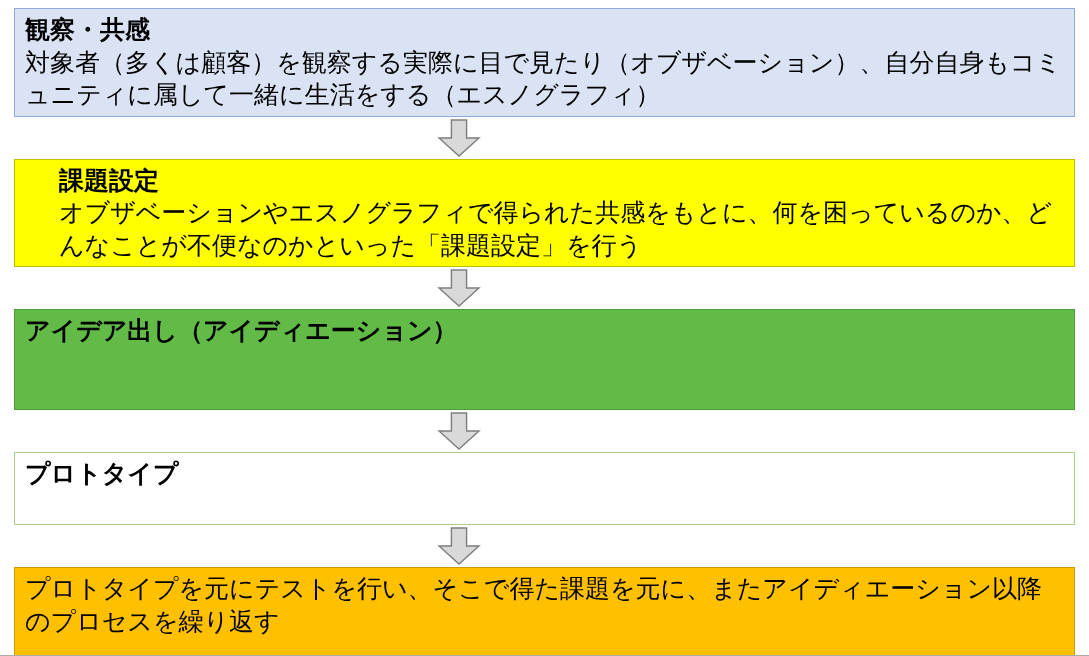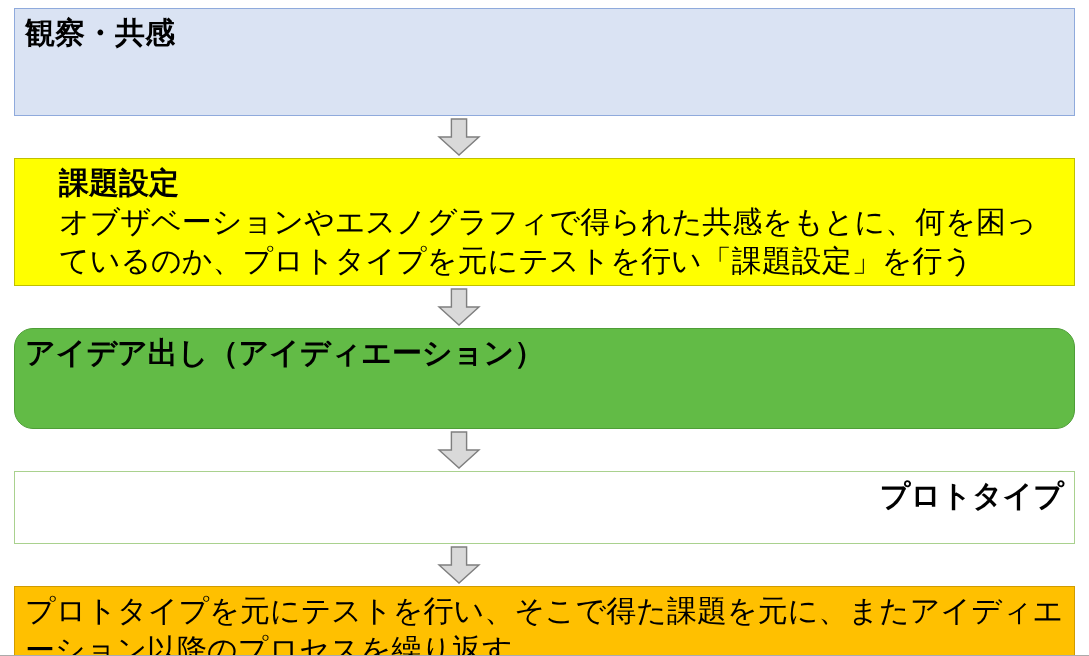--- a/index.html
+++ b/index.html
@@ -16,21 +16,21 @@
     background: #ffffff;
     border-bottom: 1px solid #ababab;
     font-family: "Liberation Sans", "DejaVu Sans", sans-serif;
     color: #000000;
     overflow: hidden;
   }
   .step {
     box-sizing: border-box;
     border: 1px solid #999999;
     padding: 4px 10px 5px 10px;
-    font-size: 30px;
+    font-size: 25px;
     line-height: 1.3;
   }
   .step-title {
     font-weight: bold;
   }
   .step-body {
     font-weight: normal;
   }
   .mh-108 { min-height: 108px; }
   .mh-101 { min-height: 101px; }
@@ -48,50 +48,51 @@
     height: 38px;
   }
 </style>
 </head>
 <body>
 
 <div class="canvas">
 
   <div class="step mh-108" style="background: rgb(218, 227, 243); border-color: rgb(143, 170, 220);">
     <div class="step-title">観察・共感</div>
+    <div class="step-body">対象者（多くは顧客）を観察する実際に目で見たり（オブザベーション）、自分自身もコミュニティに属して一緒に生活をする（エスノグラフィ）</div>
   </div>
 
   <div class="arrow-row">
     <svg viewBox="0 0 44 40" xmlns="http://www.w3.org/2000/svg">
       <polygon points="14,1 30,1 30,20 43,20 22,39 1,20 14,20" fill="#d9d9d9" stroke="#7f7f7f" stroke-width="1.5" stroke-linejoin="miter"></polygon>
     </svg>
   </div>
 
   <div class="step mh-101" style="background: rgb(255, 255, 0); border-color: rgb(192, 192, 0); padding-left: 44px;">
     <div class="step-title">課題設定</div>
-    <div class="step-body">オブザベーションやエスノグラフィで得られた共感をもとに、何を困っているのか、プロトタイプを元にテストを行い「課題設定」を行う</div>
+    <div class="step-body">オブザベーションやエスノグラフィで得られた共感をもとに、何を困っているのか、どんなことが不便なのかといった「課題設定」を行う</div>
   </div>
 
   <div class="arrow-row">
     <svg viewBox="0 0 44 40" xmlns="http://www.w3.org/2000/svg">
       <polygon points="14,1 30,1 30,20 43,20 22,39 1,20 14,20" fill="#d9d9d9" stroke="#7f7f7f" stroke-width="1.5" stroke-linejoin="miter"></polygon>
     </svg>
   </div>
 
-  <div class="step mh-101" style="background: rgb(98, 187, 70); border-color: rgb(78, 158, 55); border-radius: 19px;">
+  <div class="step mh-101" style="background: rgb(98, 187, 70); border-color: rgb(78, 158, 55);">
     <div class="step-title">アイデア出し（アイディエーション）</div>
   </div>
 
   <div class="arrow-row">
     <svg viewBox="0 0 44 40" xmlns="http://www.w3.org/2000/svg">
       <polygon points="14,1 30,1 30,20 43,20 22,39 1,20 14,20" fill="#d9d9d9" stroke="#7f7f7f" stroke-width="1.5" stroke-linejoin="miter"></polygon>
     </svg>
   </div>
 
-  <div class="step mh-73" style="background: rgb(255, 255, 255); border-color: rgb(169, 209, 142); text-align: right;">
+  <div class="step mh-73" style="background: rgb(255, 255, 255); border-color: rgb(169, 209, 142);">
     <div class="step-title">プロトタイプ</div>
   </div>
 
   <div class="arrow-row">
     <svg viewBox="0 0 44 40" xmlns="http://www.w3.org/2000/svg">
       <polygon points="14,1 30,1 30,20 43,20 22,39 1,20 14,20" fill="#d9d9d9" stroke="#7f7f7f" stroke-width="1.5" stroke-linejoin="miter"></polygon>
     </svg>
   </div>
 
   <div class="step mh-99" style="background: rgb(255, 192, 0); border-color: rgb(208, 155, 0);">

